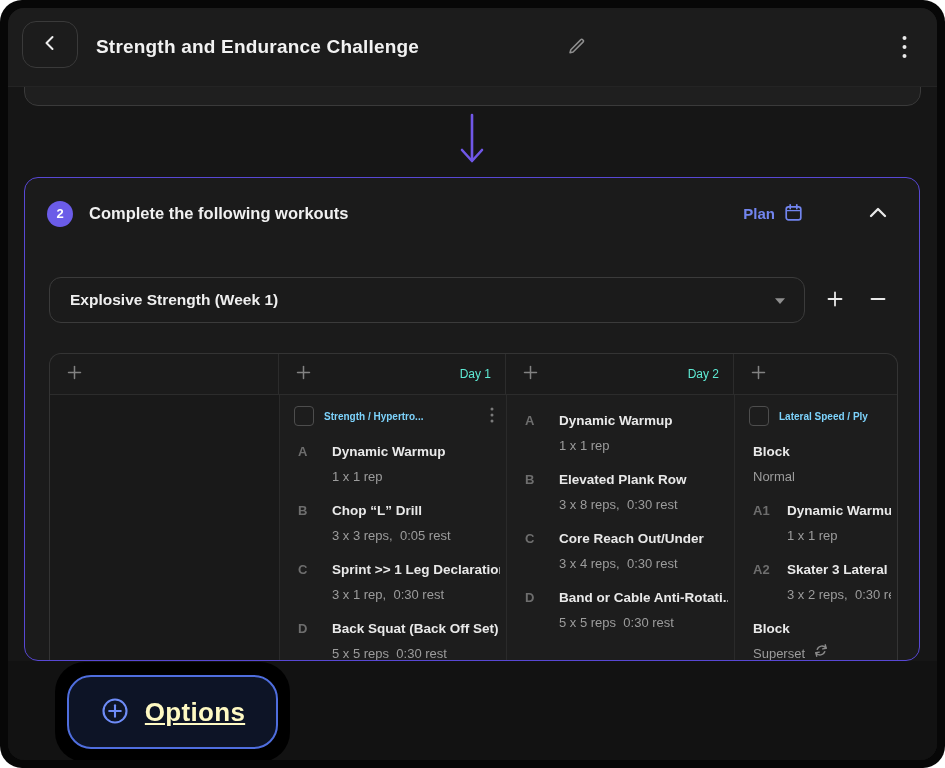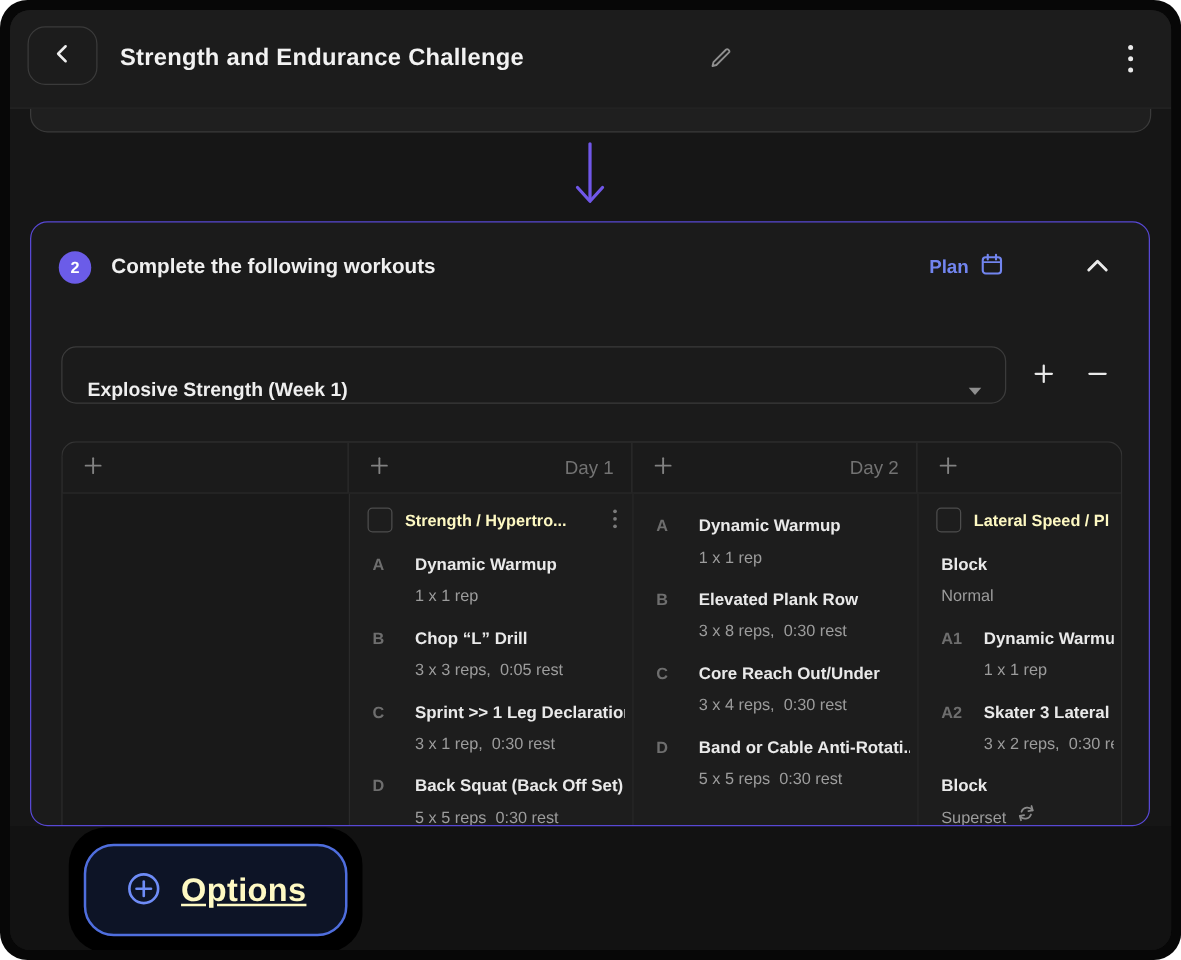--- a/index.html
+++ b/index.html
@@ -24,44 +24,44 @@
 
   
   .step-card{position:absolute;left:16px;top:169px;width:894px;height:482px;background:#1b1b1b;border:1.5px solid #5848d4;border-radius:14px;overflow:hidden;z-index:3;}
   .step-head{position:absolute;left:0;top:0;width:100%;height:71px;display:flex;align-items:center;padding:0 22px;box-sizing:border-box;}
   .badge{width:26px;height:26px;border-radius:50%;background:#6b5ce8;color:#fff;font-size:13px;font-weight:700;display:flex;align-items:center;justify-content:center;flex:0 0 auto;}
   .step-title{margin-left:16px;color:#f0f0f0;font-size:16.5px;font-weight:700;}
   .plan-btn{margin-left:auto;display:flex;align-items:center;gap:9px;color:#7285ef;font-size:15px;font-weight:700;cursor:pointer;background:none;border:none;}
   .collapse-btn{margin-left:52px;margin-right:2px;background:none;border:none;cursor:pointer;display:flex;align-items:center;}
 
   
-  .select-box{position:absolute;left:24px;top:99px;width:756px;height:46px;border:1px solid #3b3b3b;border-radius:12px;display:flex;align-items:flex-end;padding:0 18px 0 20px;box-sizing:border-box;cursor:pointer;}
+  .select-box{position:absolute;left:24px;top:99px;width:756px;height:46px;border:1px solid #3b3b3b;border-radius:12px;display:flex;align-items:center;padding:0 18px 0 20px;box-sizing:border-box;cursor:pointer;}
   .select-value{color:#efefef;font-size:15.5px;font-weight:600;flex:1;white-space:nowrap;overflow:hidden;}
   .mini-btn{position:absolute;top:107px;width:34px;height:30px;background:none;border:none;display:flex;align-items:center;justify-content:center;cursor:pointer;}
   .mini-btn.add{left:793px;}
   .mini-btn.remove{left:836px;}
 
   
   .planner{position:absolute;left:24px;top:175px;width:849px;height:309px;border:1px solid #343434;border-bottom:none;border-radius:12px 12px 0 0;box-sizing:border-box;overflow:hidden;background:#1b1b1b;}
   .p-head{display:flex;height:40px;border-bottom:1px solid #2c2c2c;}
   .p-hcell{display:flex;align-items:center;justify-content:space-between;padding:0 14px;box-sizing:border-box;border-right:1px solid #2c2c2c;}
   .p-hcell:last-child{border-right:none;}
-  .day-label{color:#737373;font-size:15px;white-space:nowrap;}
+  .day-label{color:#5eead4;font-size:12px;white-space:nowrap;}
   .p-body{display:flex;height:269px;}
   .p-col{box-sizing:border-box;border-right:1px solid #2a2a2a;overflow:hidden;}
   .p-col:last-child{border-right:none;}
   .c1{width:230px;background:#191919;}
   .c2{width:227px;background:#1d1d1d;}
   .c3{width:228px;background:#1d1d1d;}
   .c4{width:162px;background:#1d1d1d;}
   .w1{width:229px;}.w2{width:227px;}.w3{width:228px;}.w4{width:163px;}
 
   .wo-head{display:flex;align-items:center;gap:10px;padding:11px 10px 0 14px;}
   .checkbox{width:18px;height:18px;border:1.5px solid #4d4d4d;border-radius:4px;flex:0 0 auto;cursor:pointer;background:transparent;}
-  .wo-title{flex:1;color:#fef9c3;font-size:13px;font-weight:700;white-space:nowrap;overflow:hidden;cursor:pointer;}
+  .wo-title{flex:1;color:#7dd3fc;font-size:10px;font-weight:700;white-space:nowrap;overflow:hidden;cursor:pointer;}
   .wo-kebab{flex:0 0 auto;background:none;border:none;cursor:pointer;display:flex;align-items:center;padding:0 2px;}
   .wo-list{padding:13px 6px 0 18px;display:flex;flex-direction:column;gap:9px;}
   .ex{display:flex;cursor:pointer;}
   .tag{width:34px;flex:0 0 auto;color:#6e6e6e;font-size:13px;font-weight:600;line-height:25px;}
   .ex-text{flex:1;min-width:0;}
   .ex-name{color:#e9e9e9;font-size:13.5px;font-weight:600;line-height:25px;white-space:nowrap;overflow:hidden;}
   .ex-detail{color:#9c9c9c;font-size:13px;line-height:25px;white-space:pre;overflow:hidden;}
   .block-head .ex-name{line-height:25px;}
   .superset{display:flex;align-items:center;gap:8px;}
 

